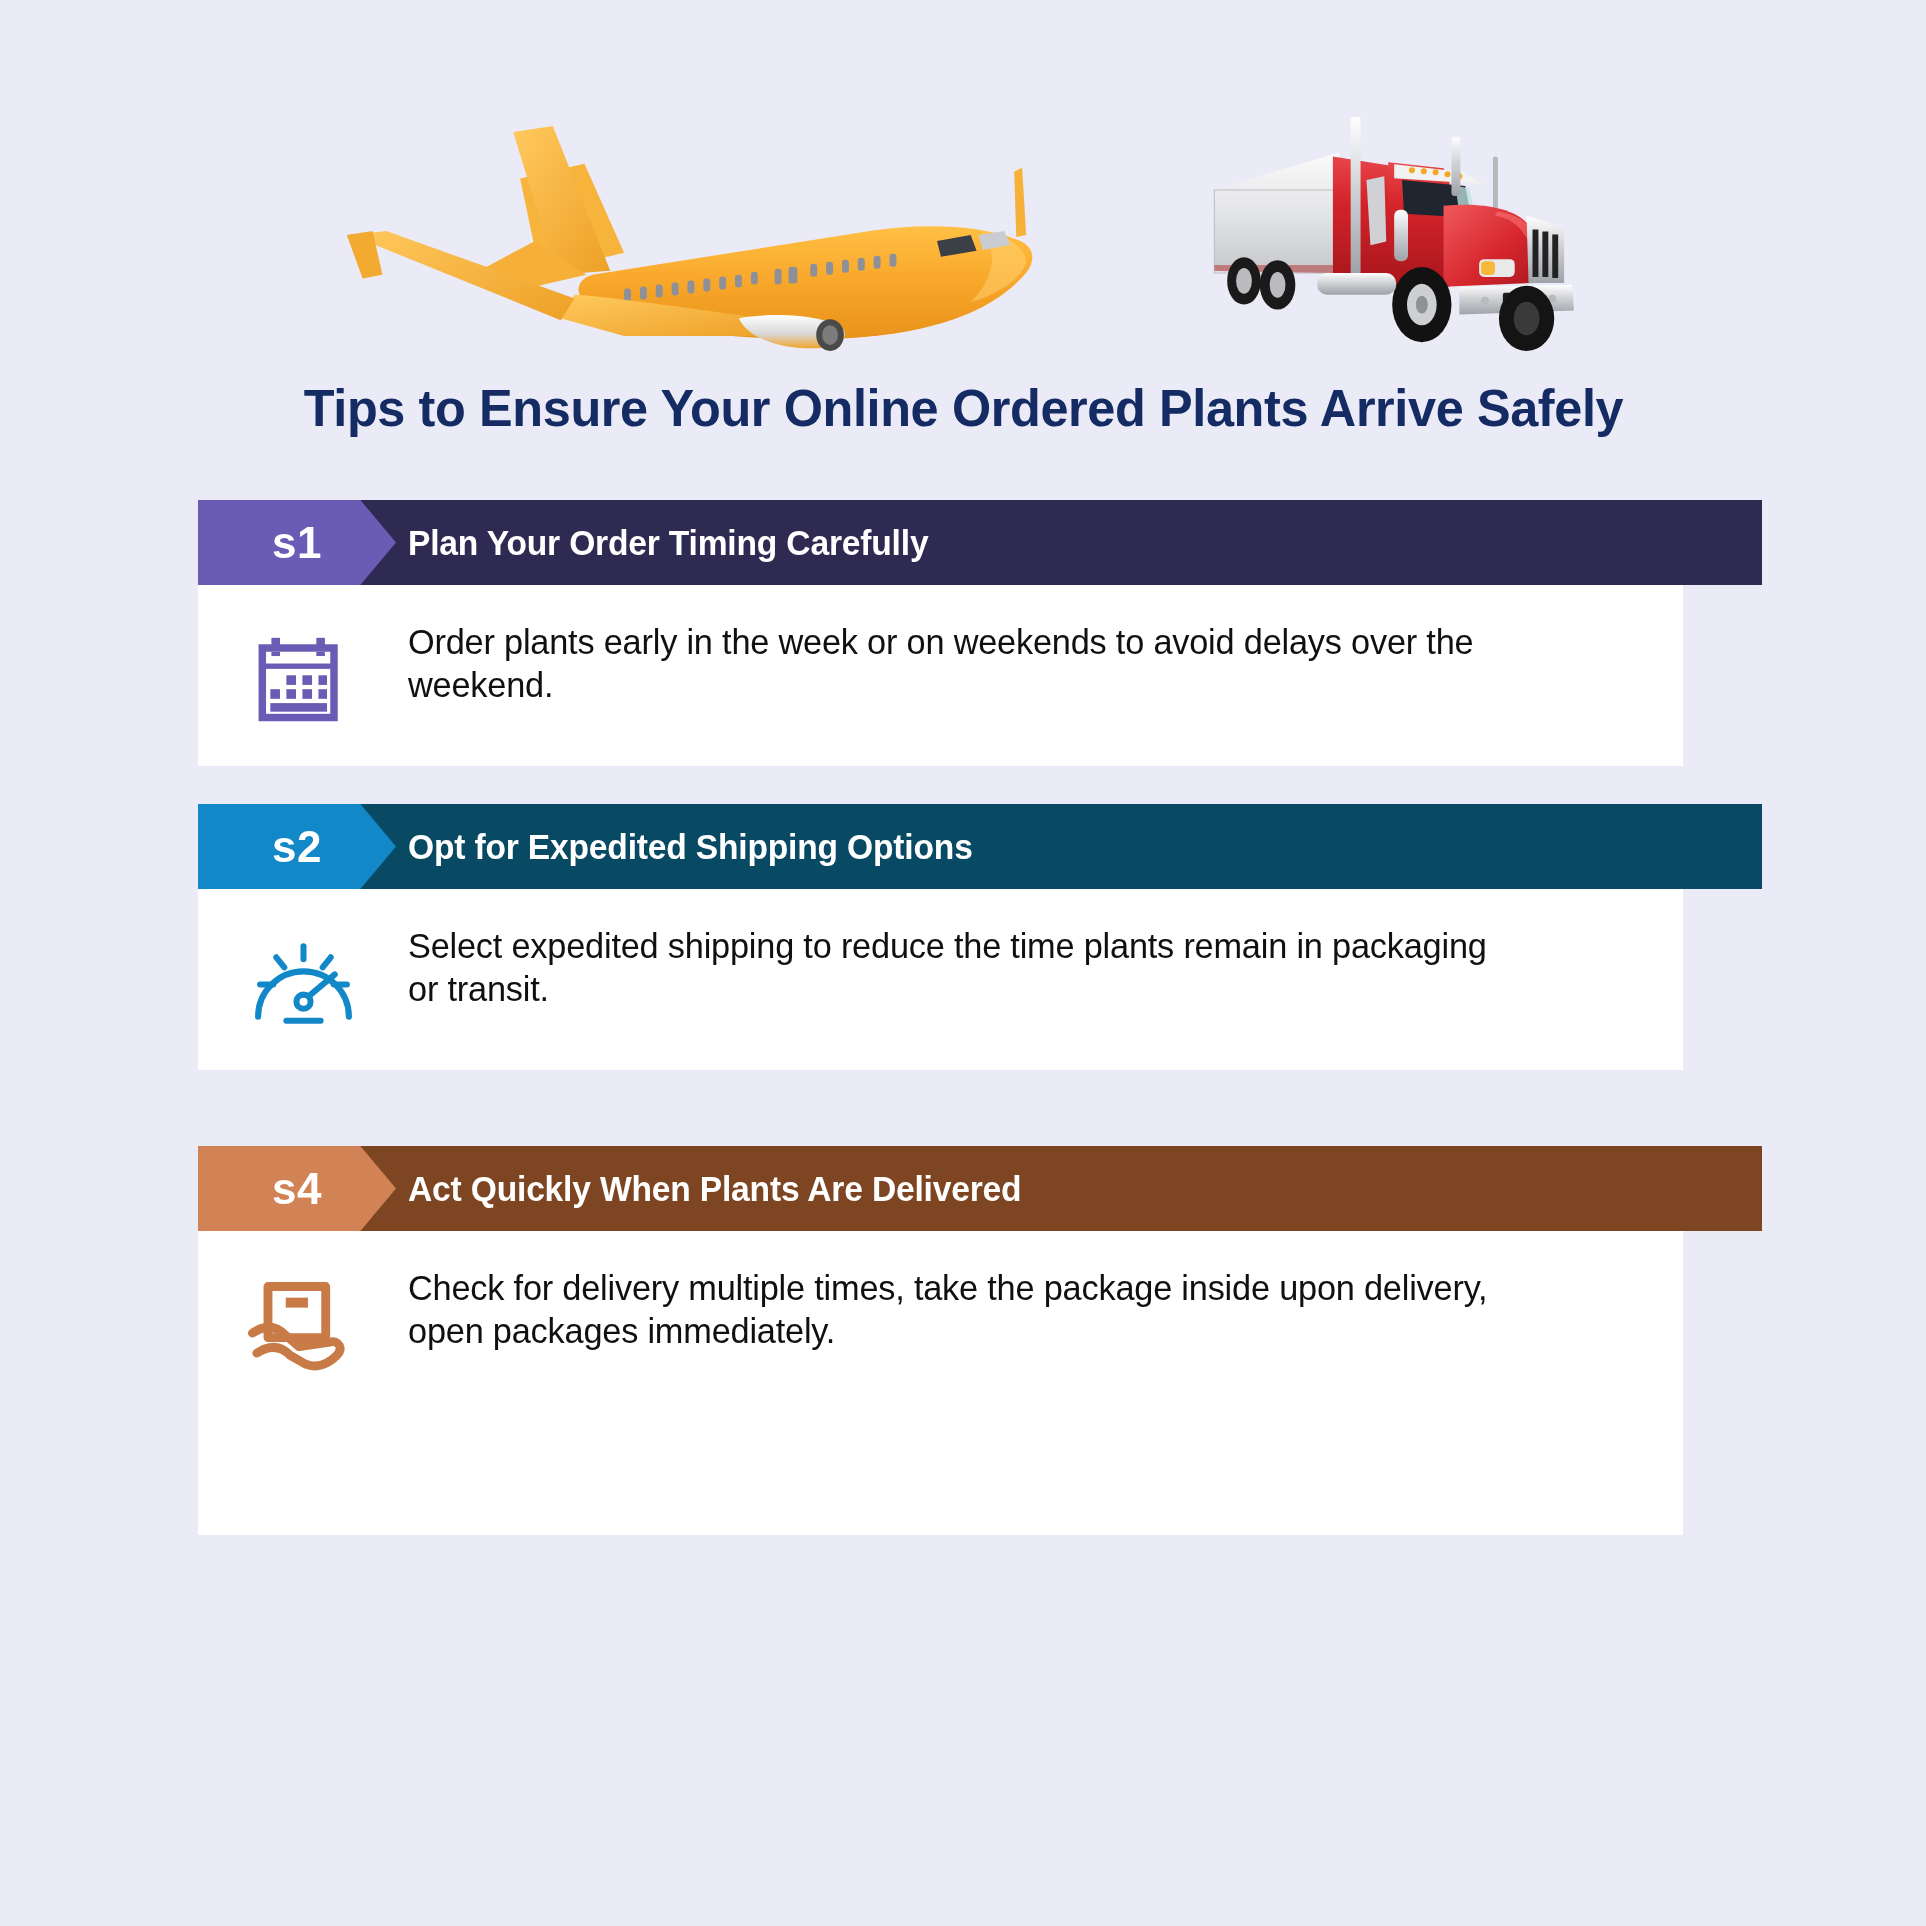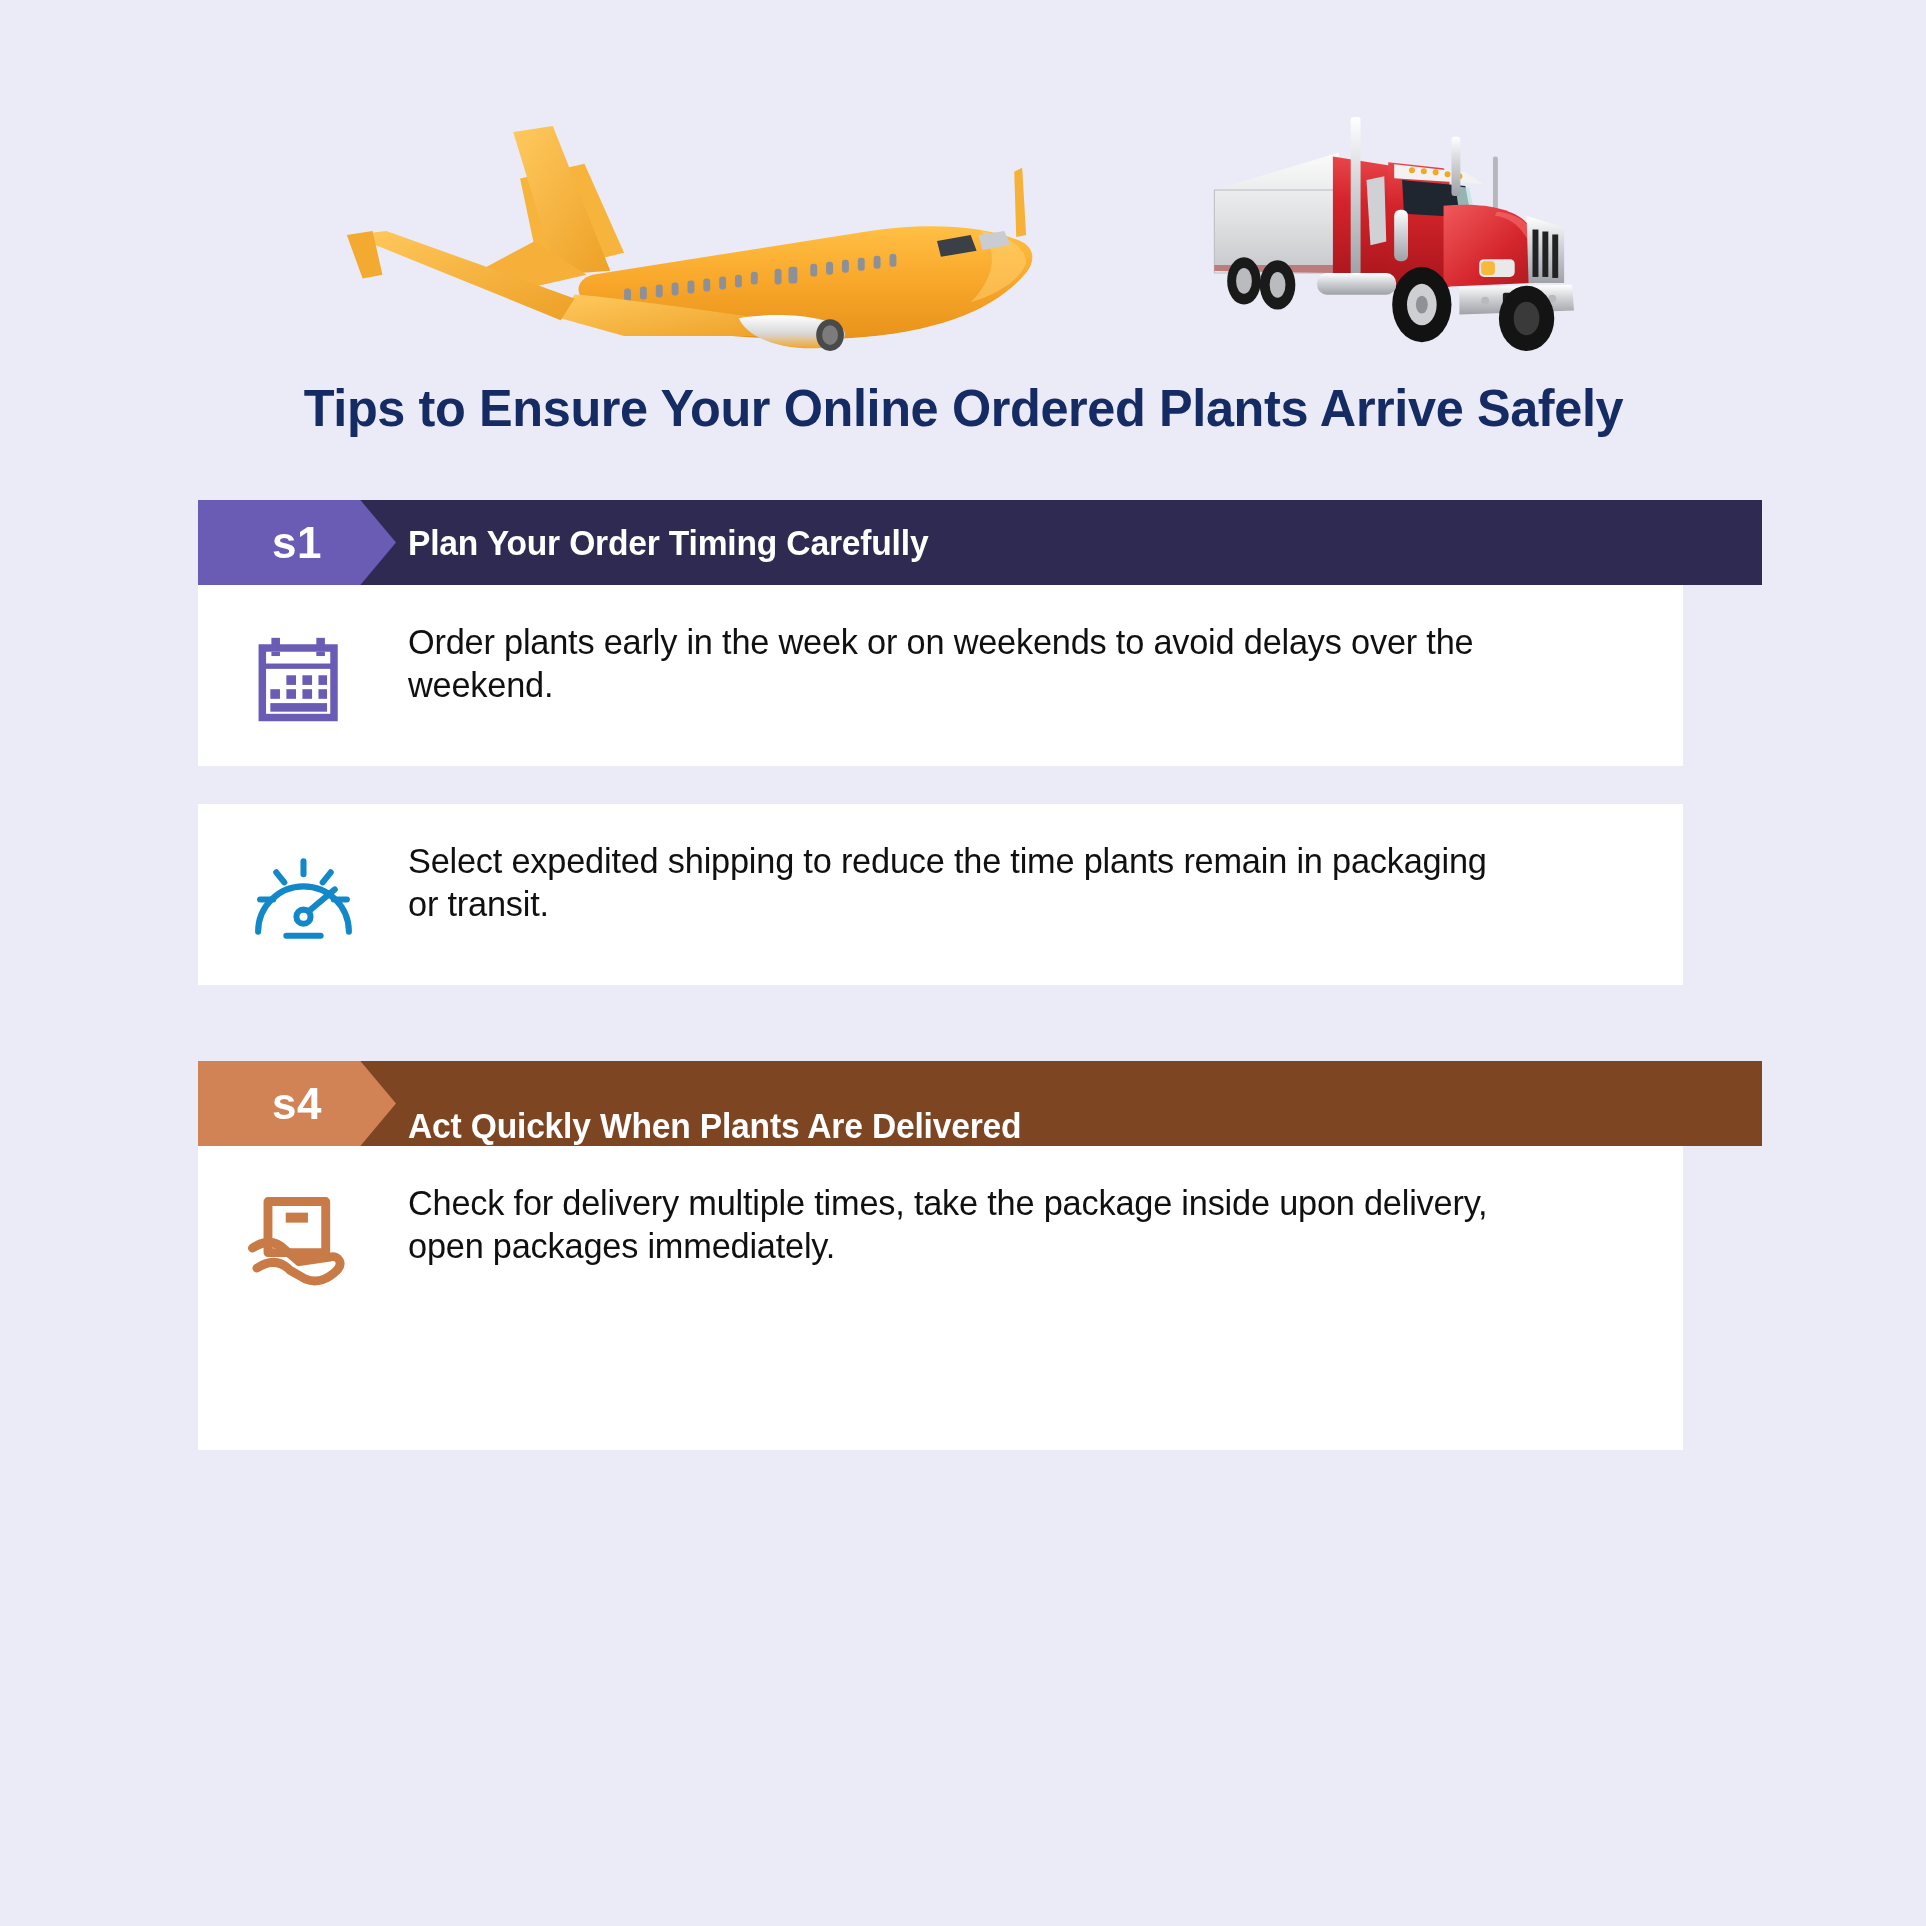--- a/index.html
+++ b/index.html
@@ -305,20 +305,24 @@
             <rect x="19" y="73" width="53" height="8"></rect>
           </g>
         </svg>
       </div>
       <div class="step-text">Order plants early in the week or on weekends to avoid delays over the weekend.</div>
     </div>
     <div class="step-gap"></div>
   </div>
 
   <div class="step">
+    <div class="step-header" style="background:#084a64;">
+      <div class="step-badge" style="background:#1288c8;">s2</div>
+      <div class="step-title">Opt for Expedited Shipping Options</div>
+    </div>
     <div class="step-body">
       <div class="step-icon">
         <svg width="111" height="107" viewBox="0 0 110 100" aria-hidden="true">
           <g stroke="#1288c8" stroke-width="6" fill="none" stroke-linecap="round">
             <path d="M10 84 A45 45 0 1 1 100 84"></path>
             <line x1="55" y1="14" x2="55" y2="27"></line>
             <line x1="28" y1="25" x2="36" y2="35"></line>
             <line x1="82" y1="25" x2="74" y2="35"></line>
             <line x1="12" y1="52" x2="25" y2="52"></line>
             <line x1="98" y1="52" x2="85" y2="52"></line>
@@ -331,21 +335,21 @@
       <div class="step-text">Select expedited shipping to reduce the time plants remain in packaging or transit.</div>
     </div>
     <div class="step-gap"></div>
   </div>
 
   <div class="step">
     <div class="step-gap"></div>
   </div>
 
   <div class="step">
-    <div class="step-header" style="background:#7d4522;align-items:flex-end;">
+    <div class="step-header" style="background:#7d4522;">
       <div class="step-badge" style="background:#d28356;">s4</div>
       <div class="step-title">Act Quickly When Plants Are Delivered</div>
     </div>
     <div class="step-body">
       <div class="step-icon">
         <svg width="111" height="111" viewBox="0 0 100 100" aria-hidden="true">
           <g fill="none" stroke="#c97b47" stroke-width="8" stroke-linejoin="round" stroke-linecap="round">
             <path d="M18 14 h52 v46 h-52 Z"></path>
             <rect x="34" y="24" width="20" height="9" fill="#c97b47" stroke="none"></rect>
             <path d="M4 56 C16 48 26 50 34 58 L46 68"></path>

